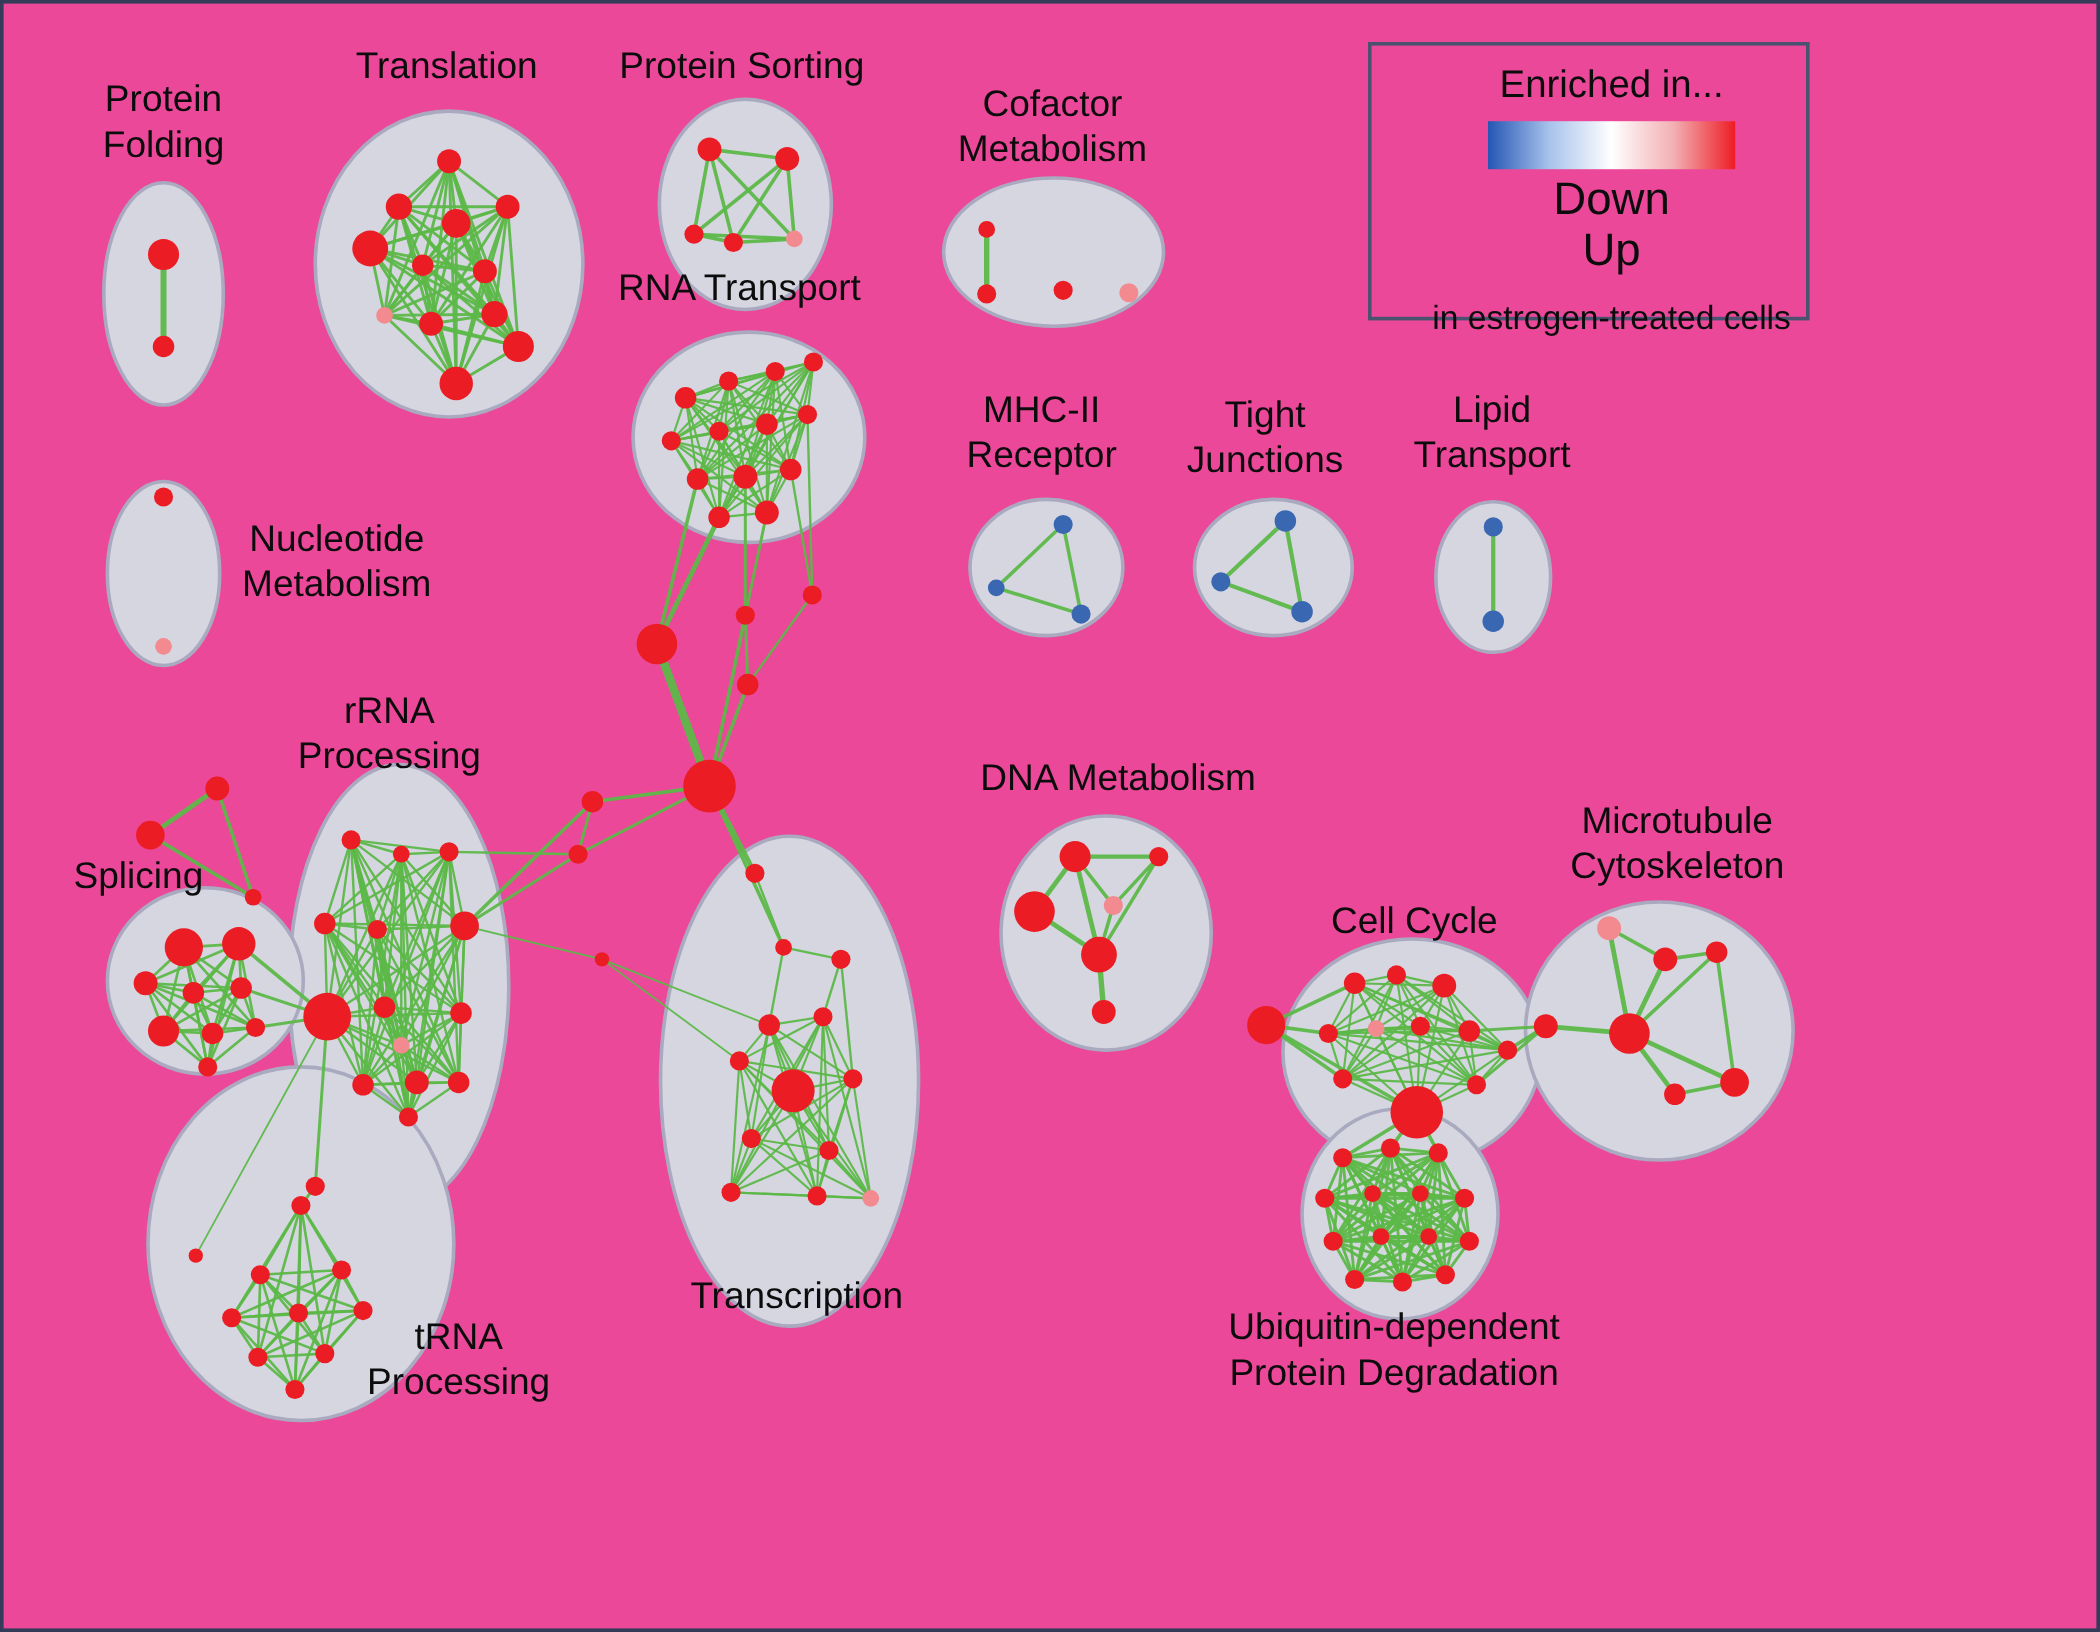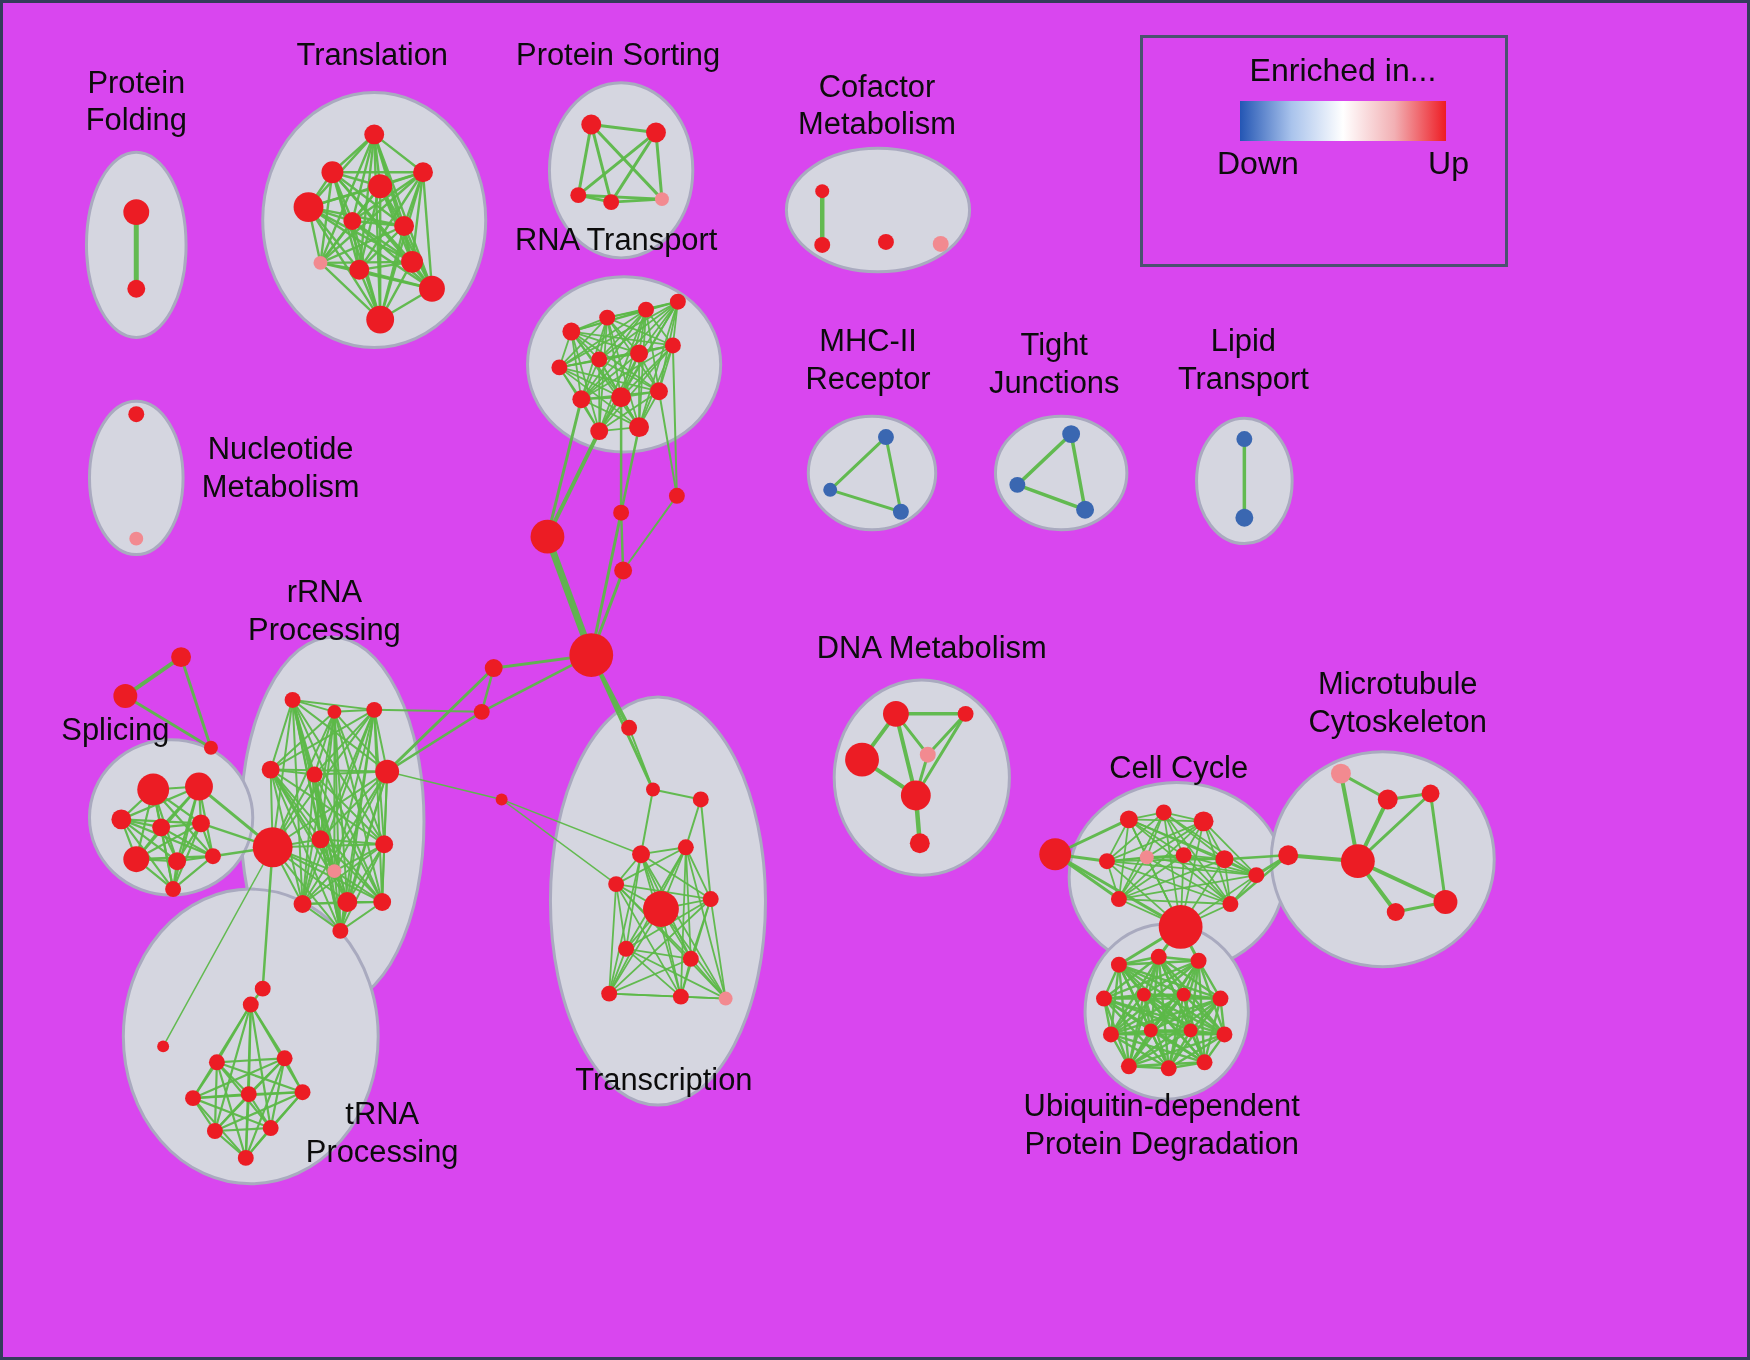--- a/index.html
+++ b/index.html
@@ -35,29 +35,30 @@
   .legend-bar {
     margin: 12px auto 0 auto;
     width: 206px;
     height: 40px;
   }
   .legend-ends {
     display: flex;
     justify-content: space-between;
     width: 252px;
     margin: 4px auto 16px auto;
-    font-size: 32px;
+    font-size: 38px;
+    flex-direction: column;
   }
   .legend-caption { font-size: 28px; line-height: 36px; }
   .legend-caption.first { margin-top: 6px; }
 </style>
 </head>
 <body>
 
-<div class="canvas" style="background: #d946ef; border-color: rgb(53, 60, 90);">
+<div class="canvas" style="background: #ec4899; border-color: rgb(53, 60, 90);">
   <svg id="network-svg" viewBox="0 0 1750 1360">
       <ellipse cx="133" cy="243" rx="50" ry="93" fill="#d5d6e0" stroke="#a9aabf" stroke-width="3"></ellipse>
       <ellipse cx="372" cy="218" rx="112" ry="128" fill="#d5d6e0" stroke="#a9aabf" stroke-width="3"></ellipse>
       <ellipse cx="620" cy="168" rx="72" ry="88" fill="#d5d6e0" stroke="#a9aabf" stroke-width="3"></ellipse>
       <ellipse cx="878" cy="208" rx="92" ry="62" fill="#d5d6e0" stroke="#a9aabf" stroke-width="3"></ellipse>
       <ellipse cx="623" cy="363" rx="97" ry="88" fill="#d5d6e0" stroke="#a9aabf" stroke-width="3"></ellipse>
       <ellipse cx="133" cy="477" rx="47" ry="77" fill="#d5d6e0" stroke="#a9aabf" stroke-width="3"></ellipse>
       <ellipse cx="872" cy="472" rx="64" ry="57" fill="#d5d6e0" stroke="#a9aabf" stroke-width="3"></ellipse>
       <ellipse cx="1062" cy="472" rx="66" ry="57" fill="#d5d6e0" stroke="#a9aabf" stroke-width="3"></ellipse>
       <ellipse cx="1246" cy="480" rx="48" ry="63" fill="#d5d6e0" stroke="#a9aabf" stroke-width="3"></ellipse>
@@ -823,14 +824,15 @@
       <text x="1163" y="1156" text-anchor="middle" fill="#0c0c0c">Protein Degradation</text>
     </svg>
 
   <div class="legend">
     <div class="legend-title">Enriched in...</div>
     <div class="legend-bar" id="legend-bar" style="background: linear-gradient(90deg, rgb(36, 86, 180), rgb(169, 195, 236), rgb(255, 255, 255), rgb(242, 176, 180), rgb(238, 28, 36));"></div>
     <div class="legend-ends">
       <span>Down</span>
       <span>Up</span>
     </div>
+    <div class="legend-caption first">in estrogen-treated cells</div>
   </div>
 </div>
 
 </body></html>

